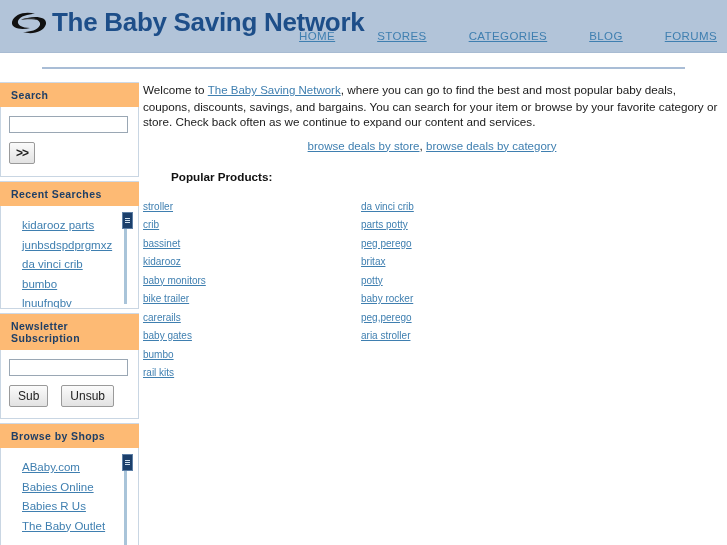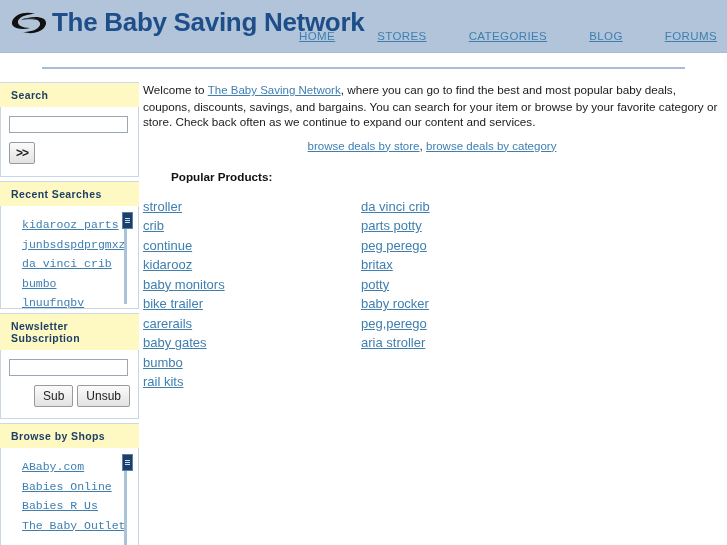--- a/index.html
+++ b/index.html
@@ -78,21 +78,21 @@
   #content {
     flex: 1;
     padding: 0 6px 0 4px;
   }
 
   
   .panel {
     margin-bottom: 4px;
   }
   .panel-head {
-    background: #fef9c3;
+    background: #fdba74;
     color: #1f3f66;
     font-size: 10.5px;
     font-weight: bold;
     letter-spacing: 0.4px;
     padding: 6px 0 6px 11px;
     border-top: 1px solid #cdd9e6;
   }
   .panel-body {
     background: #ffffff;
     border: 1px solid #c9d6e3;
@@ -136,21 +136,20 @@
   .scroll-body {
     height: 90px;
     overflow: hidden;
     position: relative;
     padding: 12px 0 0 0;
   }
   .scroll-list {
     list-style: none;
     margin: 0;
     padding: 0 0 0 21px;
-    font-family: Liberation Mono, monospace;
   }
   .scroll-list li {
     margin-bottom: 5.5px;
   }
   .scroll-list a,
   .link {
     color: #3f7fb0;
     text-decoration: underline;
     font-size: 11.5px;
   }
@@ -193,22 +192,21 @@
     height: 1px;
     background: #cfe0ef;
   }
 
   
   #newsletter-body {
     padding: 9px 8px 11px 8px;
   }
   #newsletter-buttons {
     display: flex;
-    gap: 4px;
-    margin-left: 25px;
+    gap: 13px;
   }
 
   
   #intro {
     font-size: 11.7px;
     line-height: 15.5px;
     color: #1a1a1a;
     margin: 0 0 9px 0;
   }
   #intro .link { white-space: nowrap; }
@@ -235,21 +233,21 @@
     list-style: none;
     margin: 0;
     padding: 0;
   }
   .product-col li {
     margin-bottom: 4.5px;
   }
   .product-col a {
     color: #3f7fb0;
     text-decoration: underline;
-    font-size: 13px;
+    font-size: 10px;
   }
 </style>
 </head>
 <body>
 
 <div id="header-bar">
   <div id="brand">
     <svg id="brand-logo" viewBox="0 0 42 30">
       <path d="M4 14 C6 6, 18 3, 27 6 C20 6, 12 8, 10 13 C9 17, 14 20, 22 20 C14 22, 3 21, 4 14 Z" fill="#111111"></path>
       <path d="M38 16 C36 24, 24 27, 15 24 C22 24, 30 22, 32 17 C33 13, 28 10, 20 10 C28 8, 39 9, 38 16 Z" fill="#111111"></path>
@@ -341,21 +339,21 @@
 
     <div id="browse-links"><a href="#" class="link">browse deals by store</a><span>, </span><a href="#" class="link">browse deals by category</a></div>
 
     <div id="popular-title">Popular Products:</div>
 
     <div id="product-columns">
       <div class="product-col">
         <ul>
           <li><a href="#">stroller</a></li>
           <li><a href="#">crib</a></li>
-          <li><a href="#">continue</a></li>
+          <li><a href="#">bassinet</a></li>
           <li><a href="#">kidarooz</a></li>
           <li><a href="#">baby monitors</a></li>
           <li><a href="#">bike trailer</a></li>
           <li><a href="#">carerails</a></li>
           <li><a href="#">baby gates</a></li>
           <li><a href="#">bumbo</a></li>
           <li><a href="#">rail kits</a></li>
         </ul>
       </div>
       <div class="product-col">

